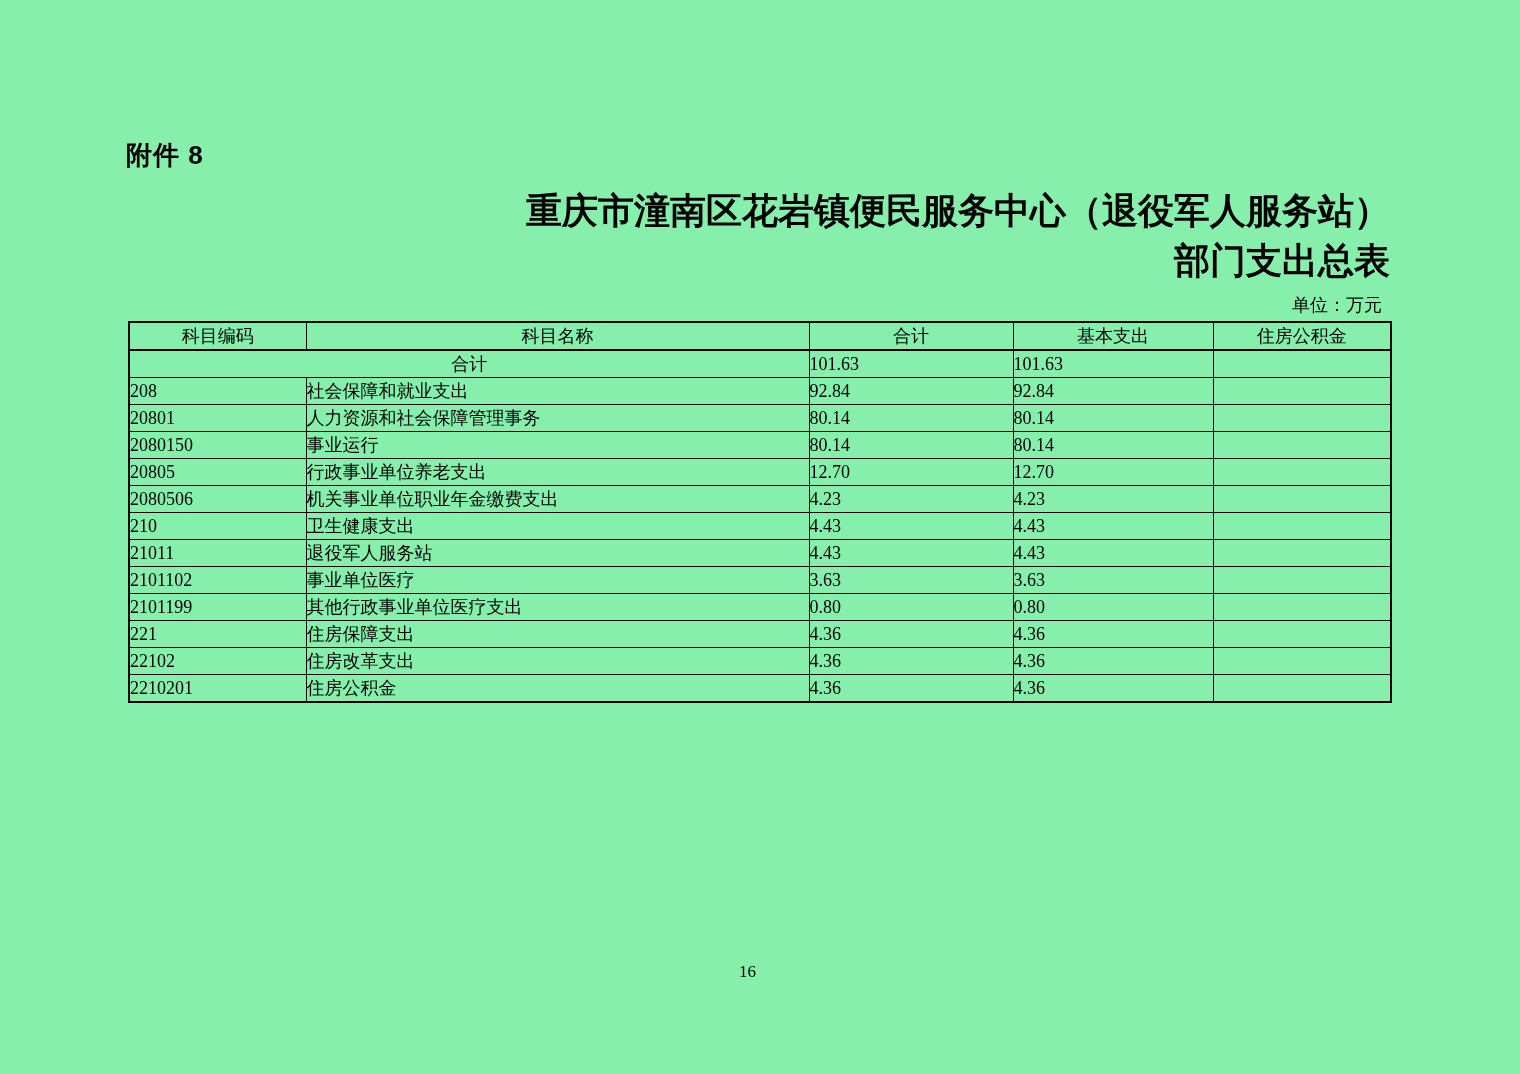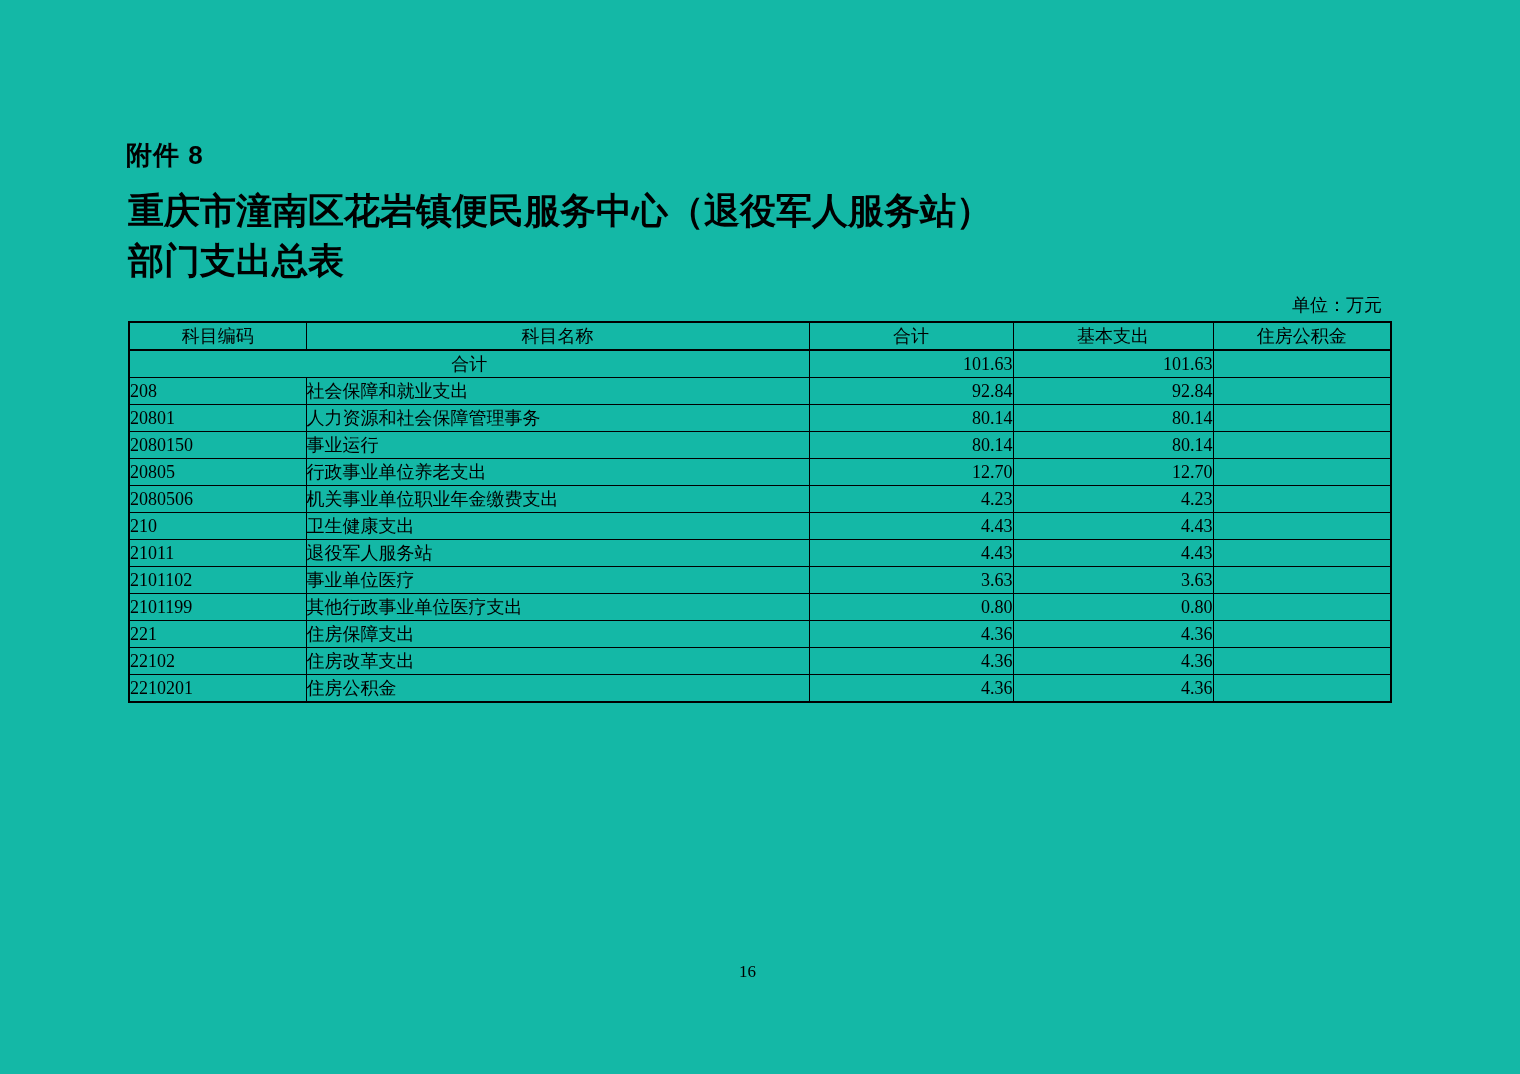--- a/index.html
+++ b/index.html
@@ -1,48 +1,48 @@
 <!DOCTYPE html>
 <html><head>
 <meta charset="utf-8">
 <style>
   html, body { margin:0; padding:0; background:#ffffff; }
   .page {
     position:relative; width:1520px; height:1074px;
-    background:#14b8a6; color:#000;
+    background:#86efac; color:#000;
     font-family:"Liberation Serif", serif;
     overflow:hidden;
   }
   .attachment {
     position:absolute; left:126px; top:138px;
     font-family:"Liberation Sans", sans-serif;
     font-weight:bold; font-size:26px; letter-spacing:1px;
   }
   .title-block {
     position:absolute; left:128px; top:186px; width:1262px;
-    text-align:left; font-weight:bold; font-size:36px; line-height:50px;
+    text-align:right; font-weight:bold; font-size:36px; line-height:50px;
   }
   .unit-note {
     position:absolute; left:128px; top:293px; width:1254px;
     text-align:right; font-size:18px; padding-right:8px;
   }
   table.budget-table {
     position:absolute; left:128px; top:321px;
     width:1262px; table-layout:fixed;
     border-collapse:collapse; border:2px solid #000;
     font-size:18px;
   }
   .budget-table th, .budget-table td {
     border:1px solid #000; height:26px; padding:0;
     font-weight:normal; line-height:26px;
     overflow:hidden; white-space:nowrap;
   }
   .budget-table thead th { text-align:center; border-bottom:2px solid #000; }
   .cell-merged { text-align:center; }
-  .num { text-align:right; padding-right:14px;margin-top:40px; }
+  .num { text-align:left; padding-right:14px;margin-top:40px; }
   .ind0 { padding-left:12px;font-family:Liberation Serif, serif; }
   .ind1 { padding-left:31px; }
   .ind2 { padding-left:44px; }
   .page-number {
     position:absolute; left:0; top:962px; width:1495px;
     text-align:center; font-size:17px;
   }
 </style>
 </head>
 <body>

